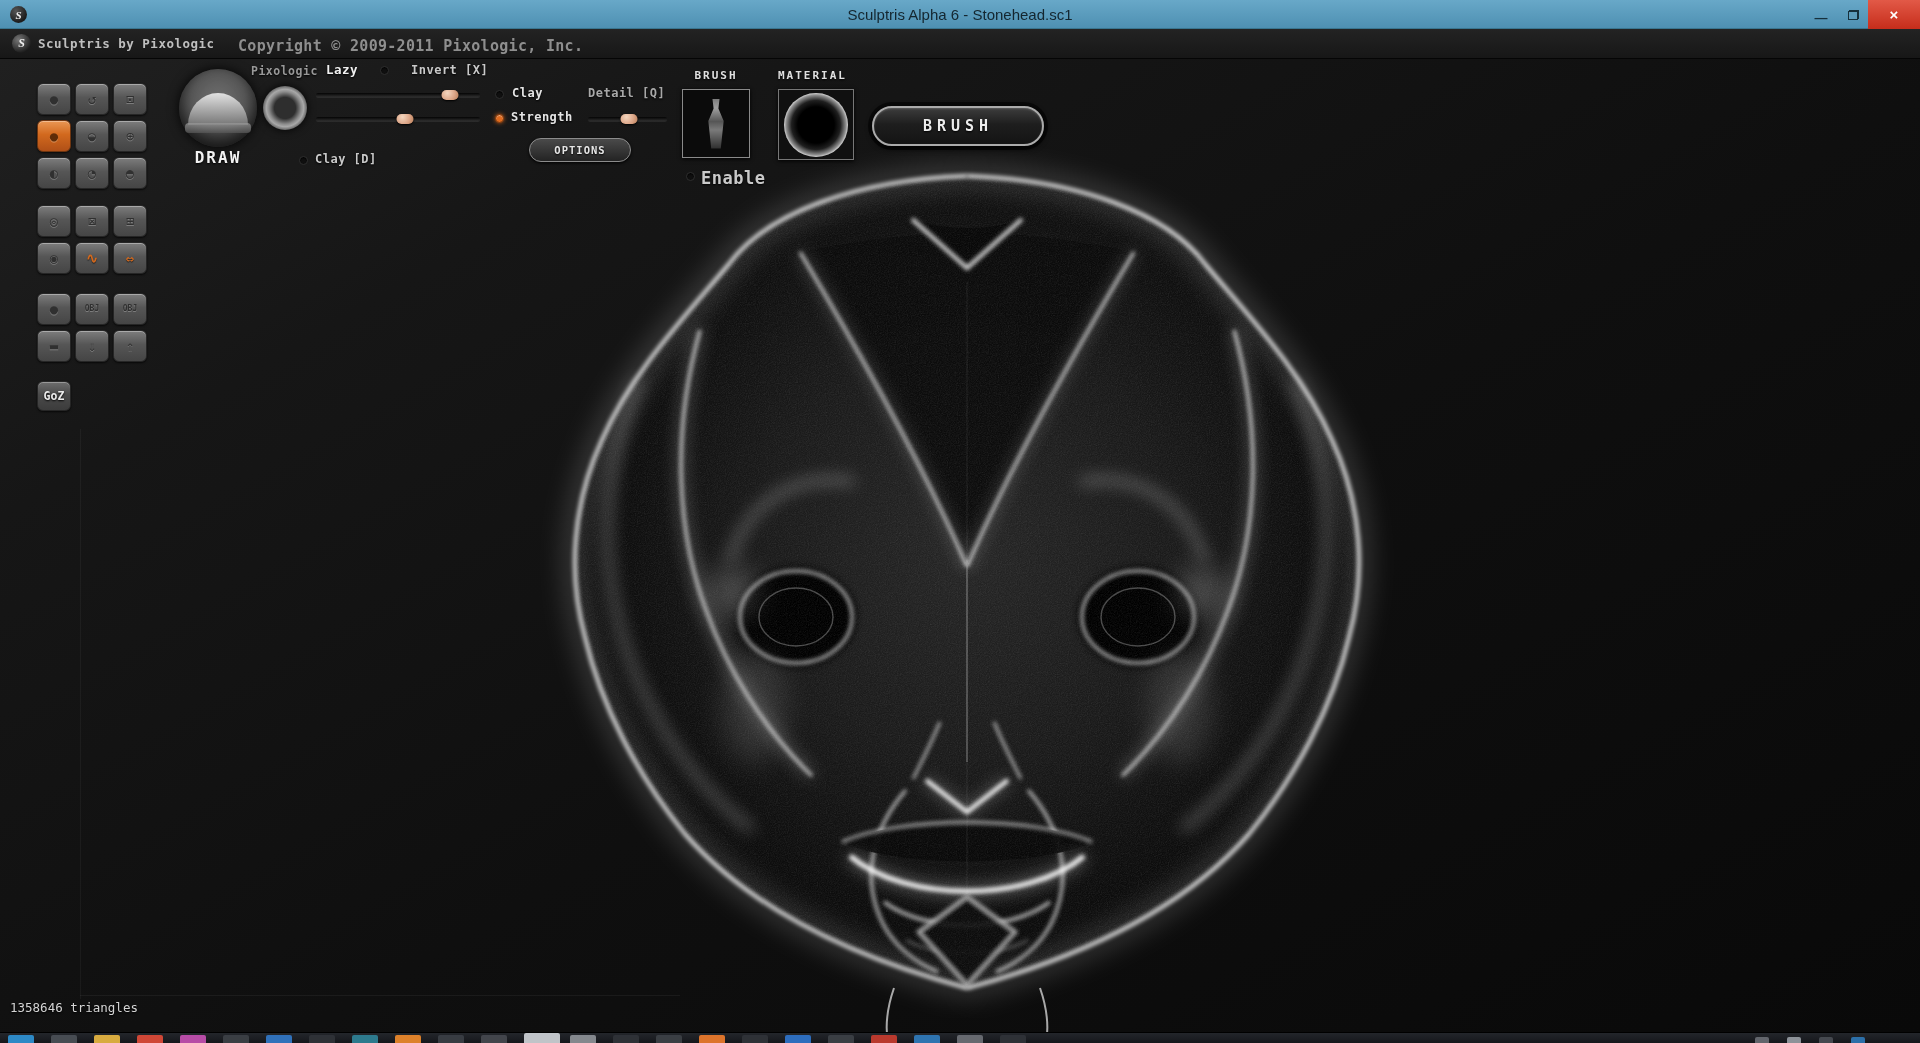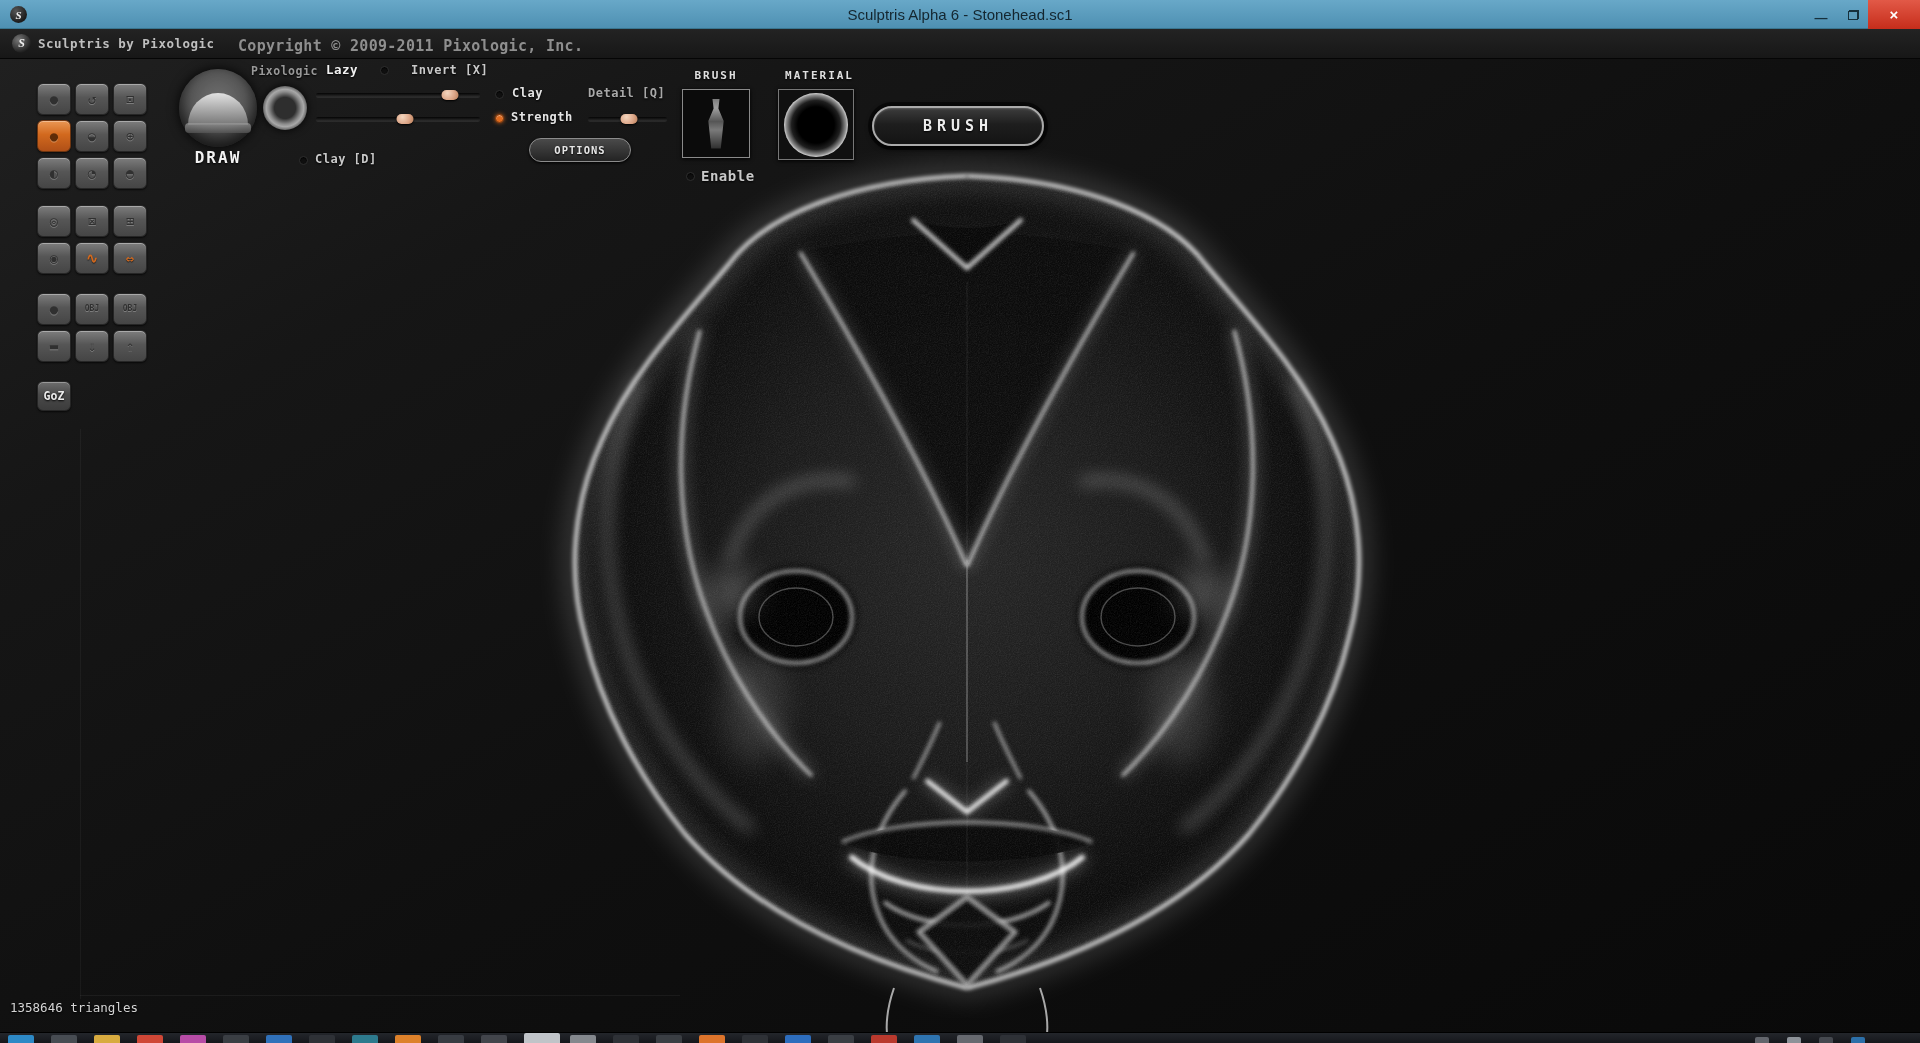--- a/index.html
+++ b/index.html
@@ -109,23 +109,23 @@
     box-shadow: 0 0 8px rgba(0,0,0,0.9);
   }
 
   .airbrush-label { left:251px; top:64px; color:#989898; font-size:11.5px; }
   .lazy-label { left:326px; top:62px; color:#f0f0f0; font-size:12.5px; }
   .invert-label { left:395px; top:63px; font-size:12px;margin-left:16px; }
   .size-label { left:512px; top:86px; color:#e4e4e4; }
   .detail-label { left:588px; top:86px; color:#a8a8a8; }
   .strength-label { left:511px; top:110px; color:#e4e4e4; }
   .clay-label { left:315px; top:152px; }
-  .enable-label { left:701px; top:168px; font-size:14px; }
+  .enable-label { left:701px; top:168px; font-size:17px; }
   .brush-label { left:682px; top:69px; width:68px; text-align:center; font-size:11px; letter-spacing:2px; color:#e0e0e0; }
-  .material-label { left:778px; top:69px; width:76px; text-align:right; font-size:11px; letter-spacing:2px; color:#e0e0e0; }
+  .material-label { left:778px; top:69px; width:76px; text-align:left; font-size:11px; letter-spacing:2px; color:#e0e0e0; }
 
   .radio {
     position:absolute; width:9px; height:9px; border-radius:50%;
     background:#101010; border:1px solid #2e2e2e;
     box-shadow: inset 0 1px 2px #000;
   }
   .radio.on { background:#e06b1f; border-color:#7c3a0e; box-shadow: inset 0 1px 1px rgba(255,255,255,0.45), 0 0 4px rgba(224,107,31,0.8); }
   .invert-radio { left:380px; top:66px; }
   .size-radio { left:495px; top:90px; }
   .strength-radio { left:495px; top:114px; }

